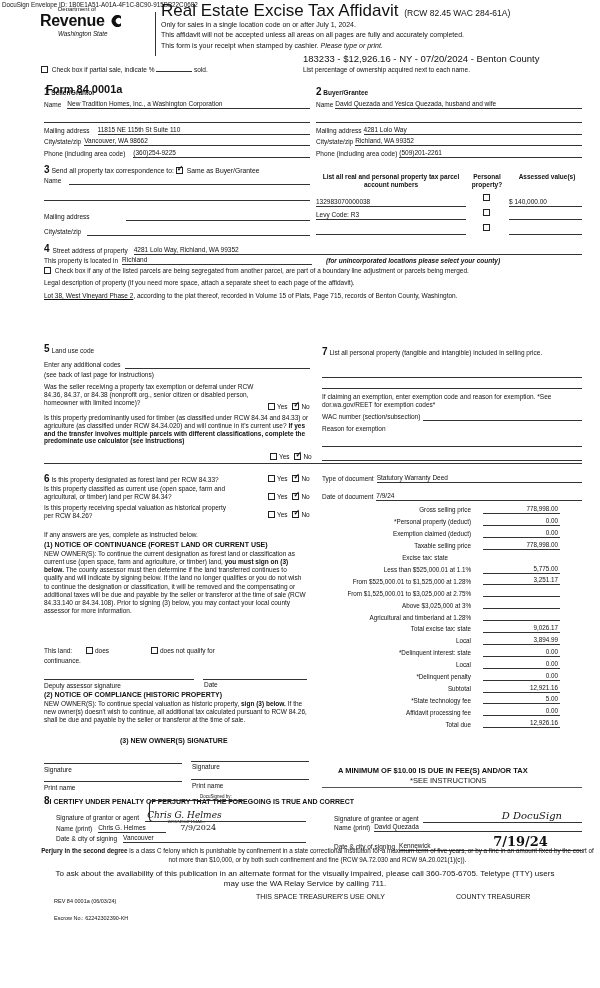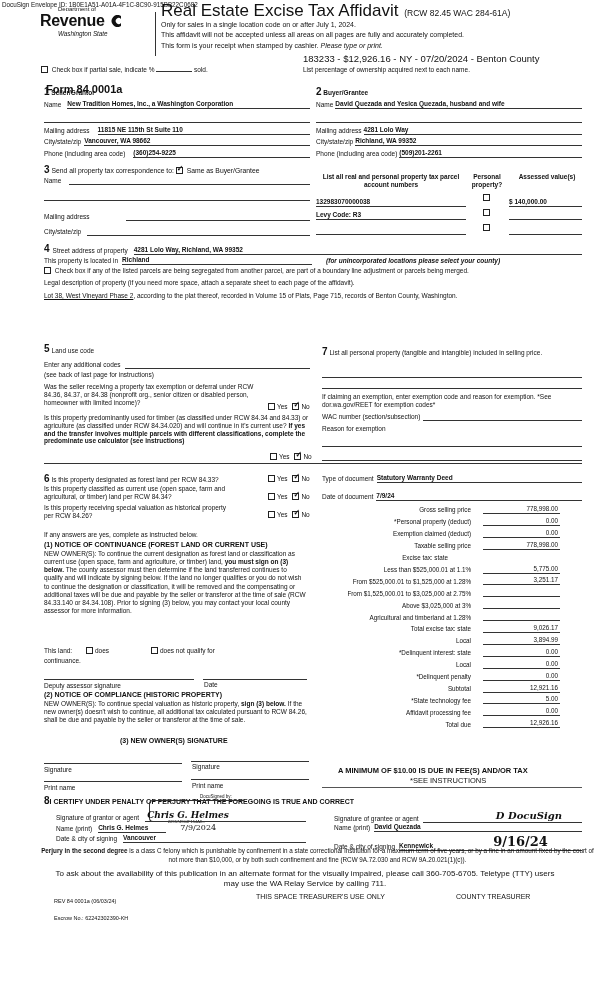--- a/index.html
+++ b/index.html
@@ -1,19 +1,19 @@
 <!DOCTYPE html>
 <html><head>
 <meta charset="utf-8">
 <style>
   * { box-sizing: border-box; margin: 0; padding: 0; }
   html, body { width: 600px; height: 988px; background: #fff; overflow: hidden; }
   body { font-family: "Liberation Sans", sans-serif; color: #111; position: relative; font-size: 6.3px; line-height: 1.2; }
   .abs { position: absolute; }
-  .ul { border-bottom: 1px solid #333; font-weight: bold; }
+  .ul { border-bottom: 1px solid #333; }
   .b { font-weight: bold; }
   .i { font-style: italic; }
   .secnum { font-size: 10px; font-weight: bold; }
   .cb { display: inline-block; width: 7px; height: 7px; border: 1px solid #222; vertical-align: -1px; margin-right: 2px; position: relative; background:#fff; }
   .cb.checked::after { content: "\2713"; position: absolute; left: 0px; top: -3px; font-size: 8px; font-weight: bold; line-height: 1; }
   .yn { white-space: nowrap; font-size: 6.5px; }
   .fld { font-size: 6.5px; }
   .val { font-size: 6.5px; }
   .row { position: absolute; display: flex; align-items: flex-end; }
   .taxrow { position: absolute; left: 315px; width: 245px; height: 11px; display: flex; align-items: flex-end; font-size: 6.3px; }
@@ -361,21 +361,21 @@
   <span style="margin-right:4px;">Signature of grantee or agent</span>
   <span class="ul sig-handwriting" style="flex:1;font-size:10px;text-align:right;padding-right:20px;">D DocuSign</span>
 </div>
 <div class="row fld" style="left:334px;top:823px;width:248px;">
   <span style="margin-right:4px;">Name (print)</span>
   <span class="ul" style="flex:1;">David Quezada</span>
 </div>
 <div class="row fld" style="left:334px;top:834px;width:248px;">
   <span style="margin-right:4px;">Date &amp; city of signing</span>
   <span class="ul" style="width:60px;">Kennewick</span>
-  <span class="sig-handwriting" style="flex:1;font-size:13px;font-weight:bold;font-style:normal;text-align:center;border-bottom:1px solid #333;">9/16/24</span>
+  <span class="sig-handwriting" style="flex:1;font-size:13px;font-weight:bold;font-style:normal;text-align:center;border-bottom:1px solid #333;">7/19/24</span>
 </div>
 
 <div class="abs" style="left:40px;top:847px;width:555px;text-align:center;font-size:6.3px;line-height:1.35;">
   <span class="b">Perjury in the second degree</span><span> is a class C felony which is punishable by confinement in a state correctional institution for a maximum term of five years, or by a fine in an amount fixed by the court of not more than $10,000, or by both such confinement and fine (RCW 9A.72.030 and RCW 9A.20.021(1)(c)).</span>
 </div>
 <div class="abs" style="left:55px;top:869px;width:500px;text-align:center;font-size:8px;line-height:1.3;">To ask about the availability of this publication in an alternate format for the visually impaired, please call 360-705-6705. Teletype (TTY) users may use the WA Relay Service by calling 711.</div>
 <div class="abs" style="left:256px;top:893px;font-size:7px;">THIS SPACE TREASURER'S USE ONLY</div>
 <div class="abs" style="left:456px;top:893px;font-size:7px;">COUNTY TREASURER</div>
 <div class="abs" style="left:54px;top:898px;font-size:5.5px;">REV 84 0001a (06/03/24)</div>
 <div class="abs" style="left:54px;top:915px;font-size:5.5px;">Escrow No.:  62242302390-KH</div>

